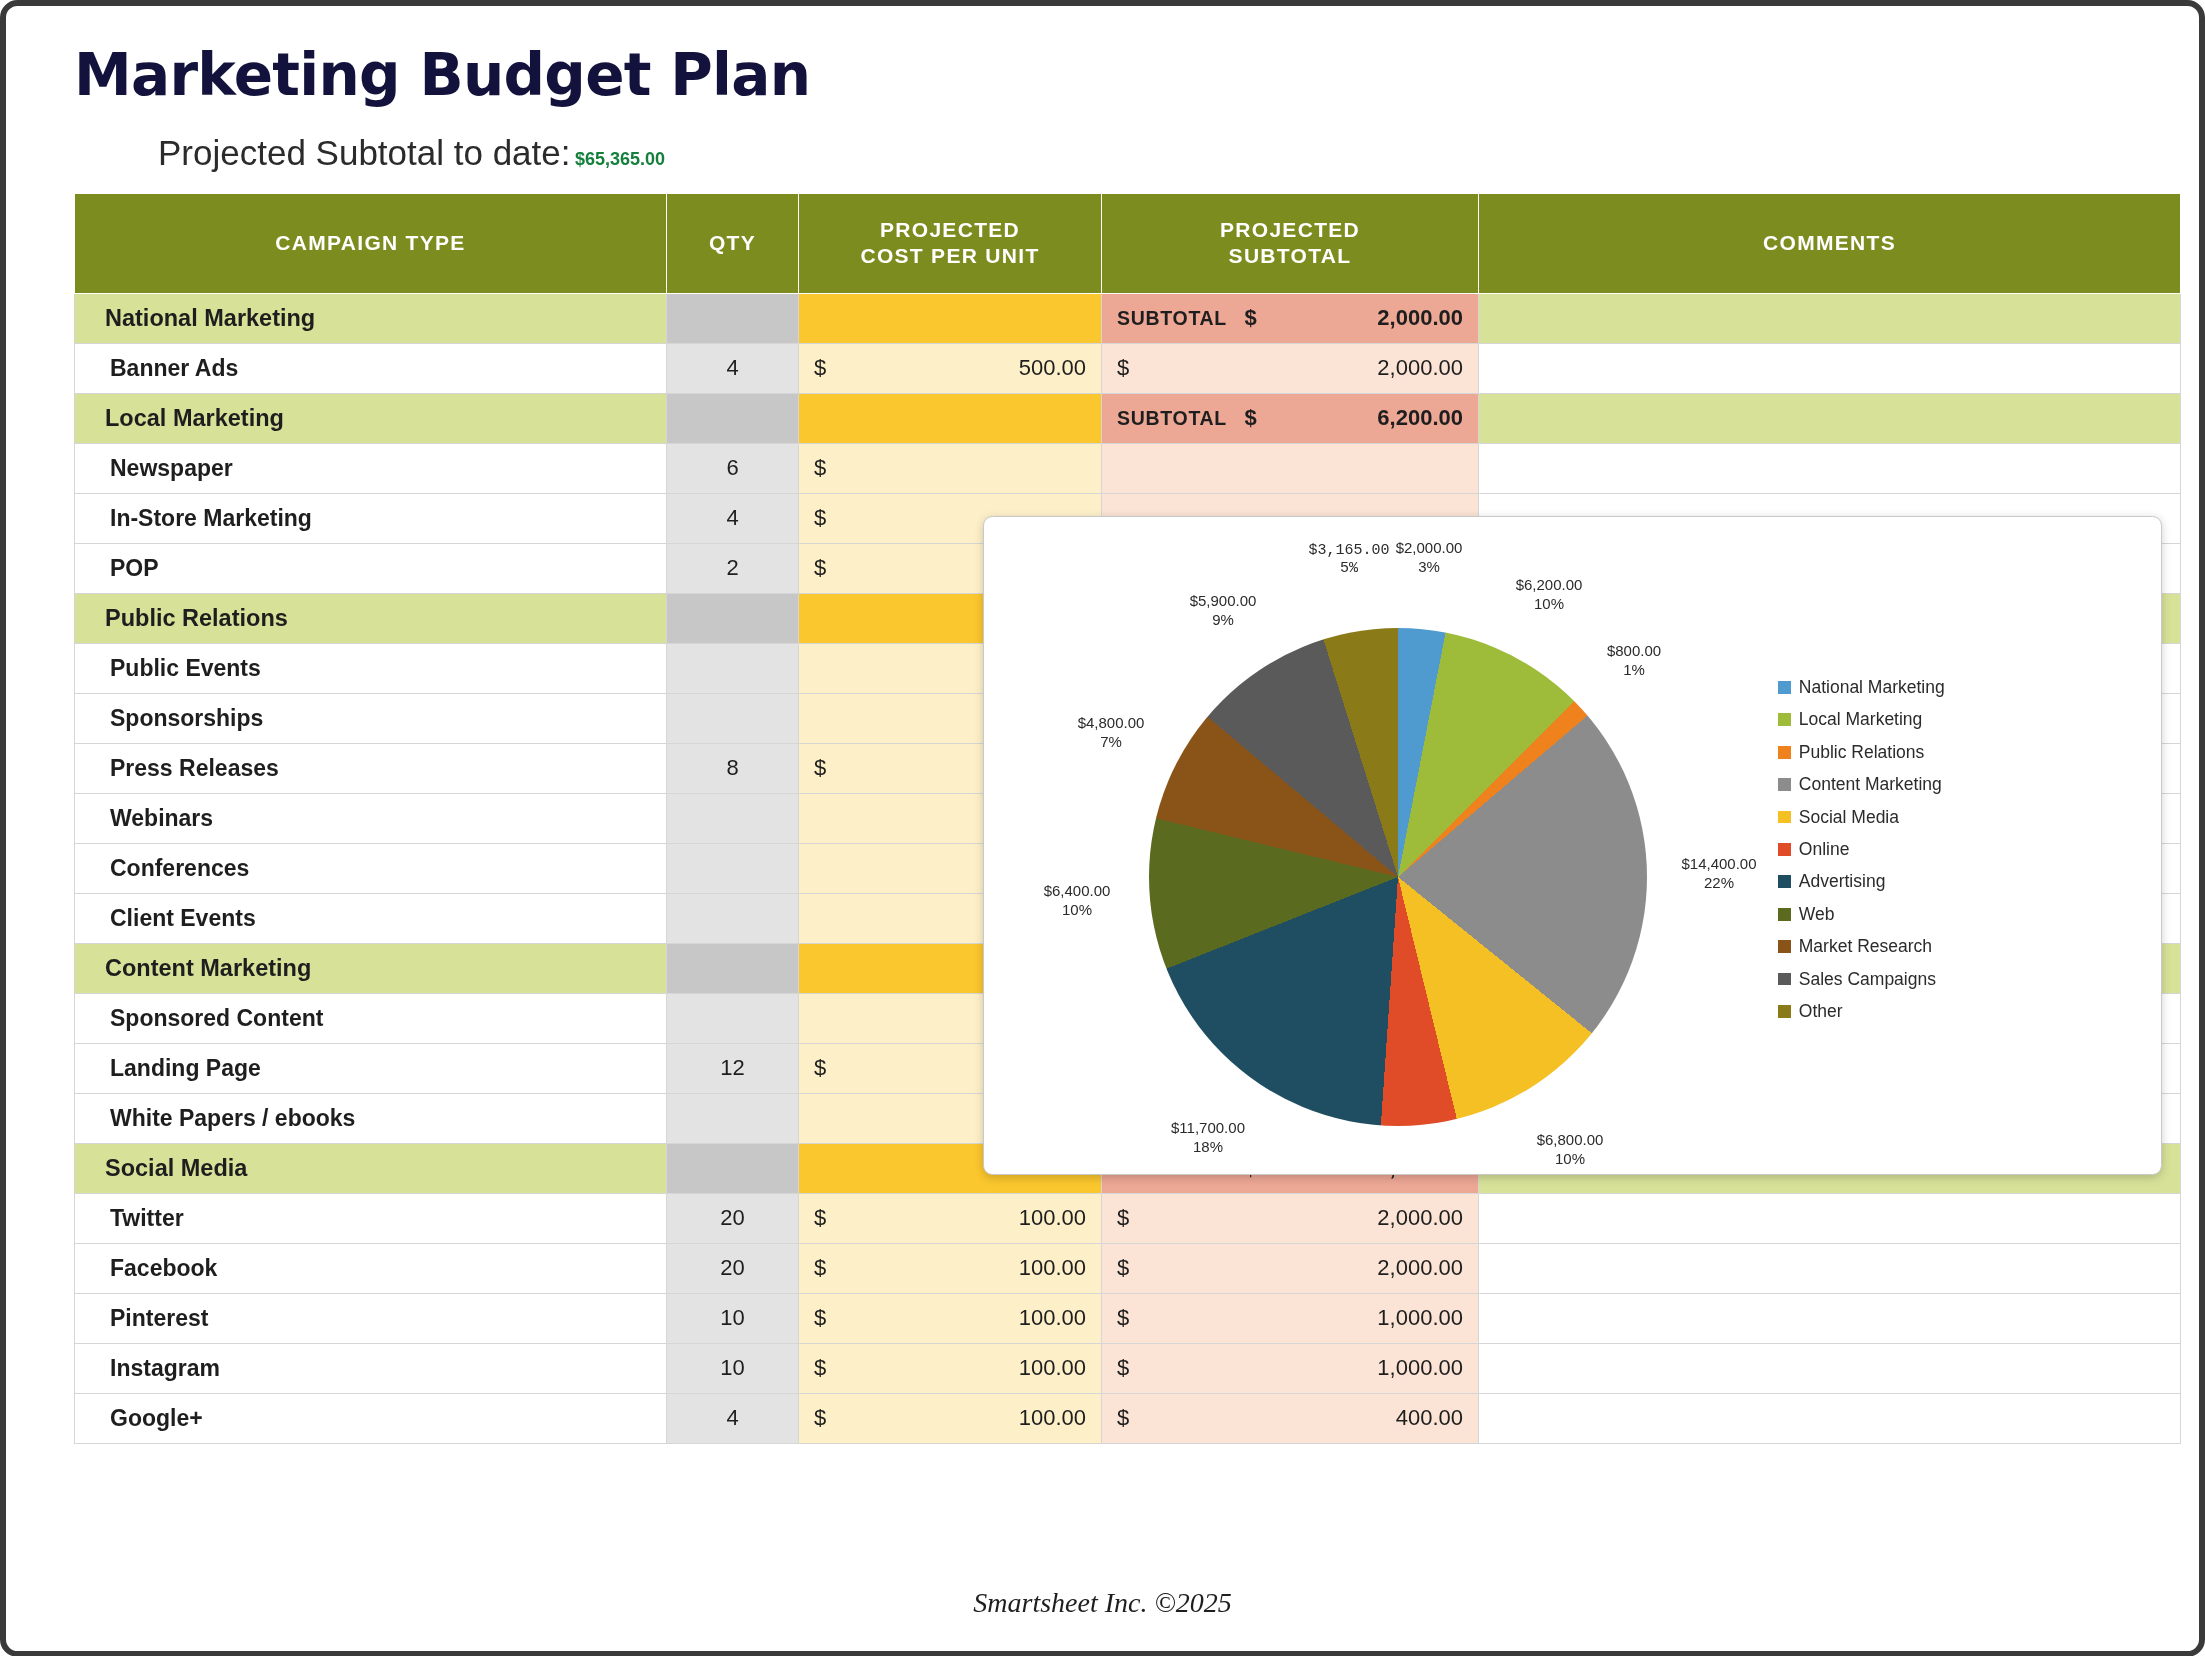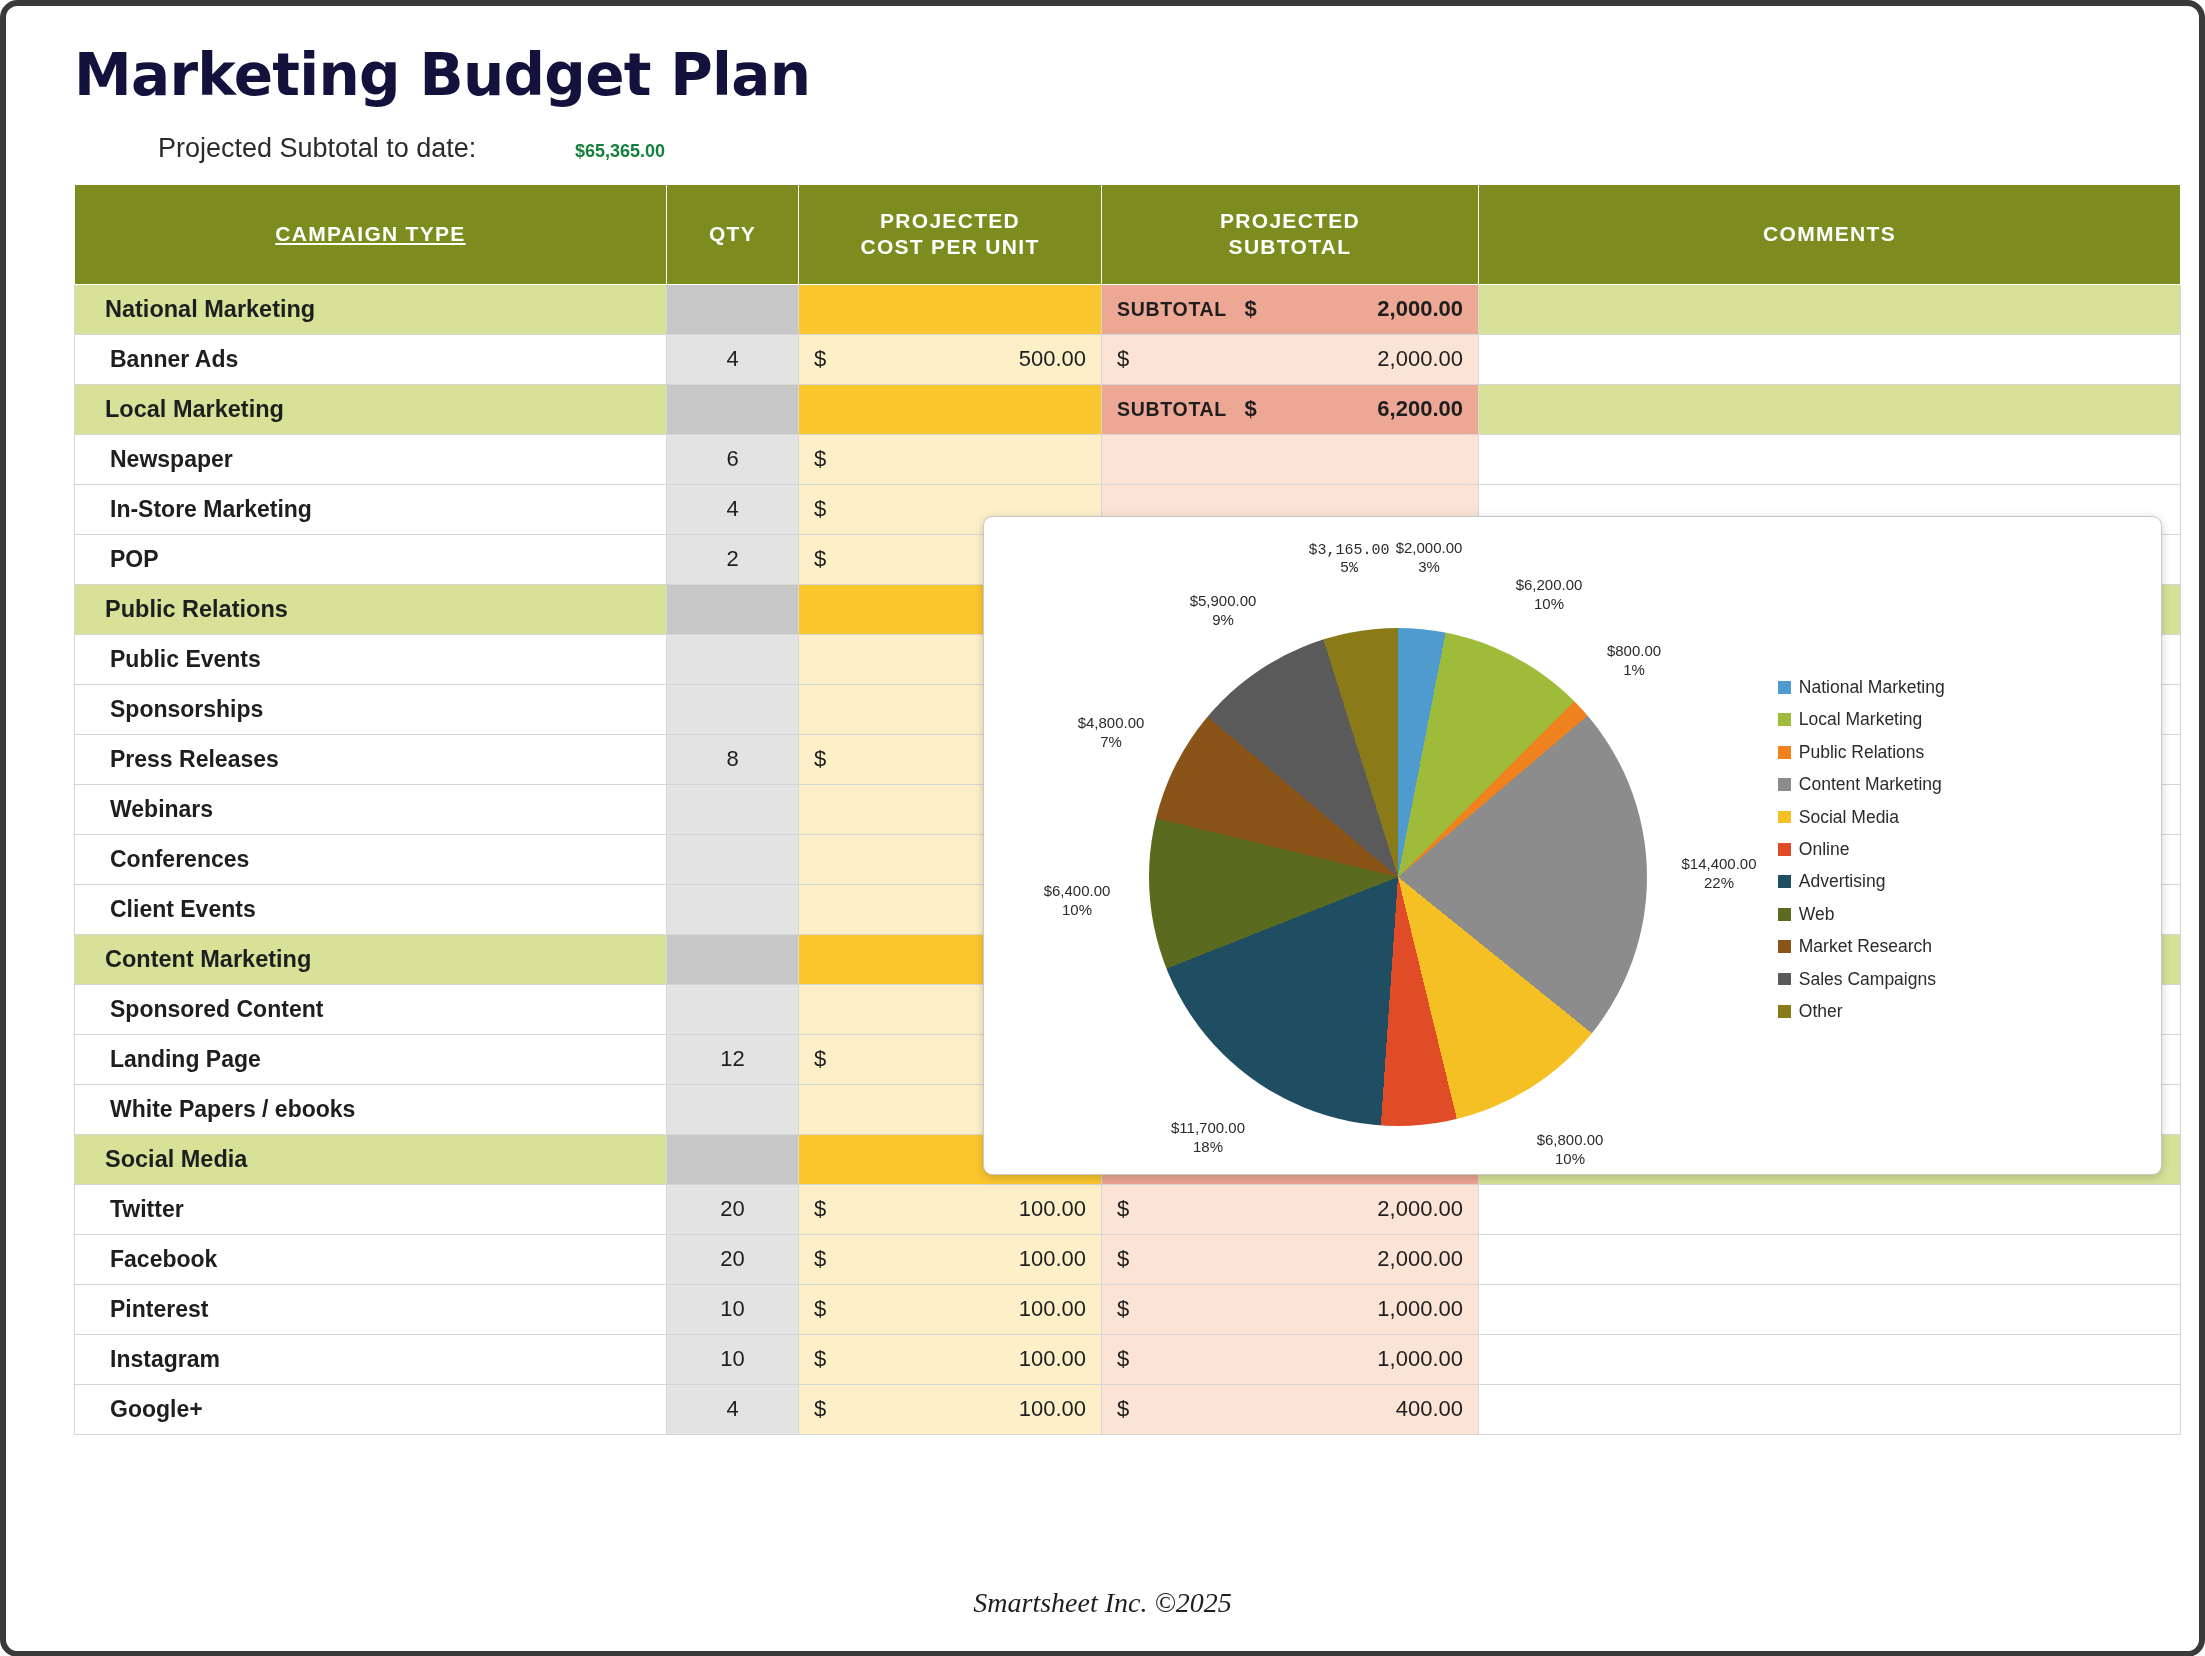--- a/index.html
+++ b/index.html
@@ -35,21 +35,21 @@
     letter-spacing: -0.7px;
     font-family: "DejaVu Sans", sans-serif;
   }
   .subtotal-row {
     margin: 24px 0 0 114px;
     display: flex;
     align-items: baseline;
     gap: 0;
   }
   .subtotal-label {
-    font-size: 27px;
+    font-size: 35px;
     color: #2b2b2b;
     width: 417px;
   }
   .subtotal-value {
     font-size: 18px;
     font-weight: bold;
     color: #15803d;
   }
   table.budget {
     margin: 20px 0 0 30px;
@@ -66,21 +66,21 @@
     font-weight: bold;
     letter-spacing: 1.3px;
     padding: 23px 6.7px;
     text-align: center;
     border: 0.7px solid #ffffff;
     line-height: 1.25;
   }
   th.col-qty { background: #a8a8a8; width: 132px; }
   th.col-cost { background: #b18f04; width: 303px; }
   th.col-sub { background: #b0462c; width: 377px; }
-  th.col-campaign { width: 592px; text-align: center; text-decoration: underline; }
+  th.col-campaign { width: 592px; text-align: center; }
   th.col-comments { width: 702px; }
   table.budget td {
     border: 0.7px solid #d6d6d6;
     padding: 10.8px 15px;
     height: 50px;
     vertical-align: middle;
   }
   tr.group td { background: #d7e298; font-weight: bold; }
   tr.group td.c-name { color: #1e1e1e; font-size: 23.5px; padding-left: 30px; }
   tr.group td.c-qty { background: #c7c7c7; }

